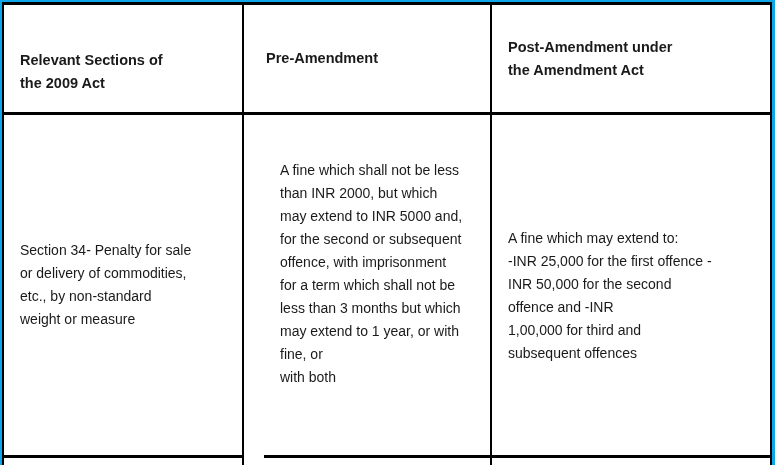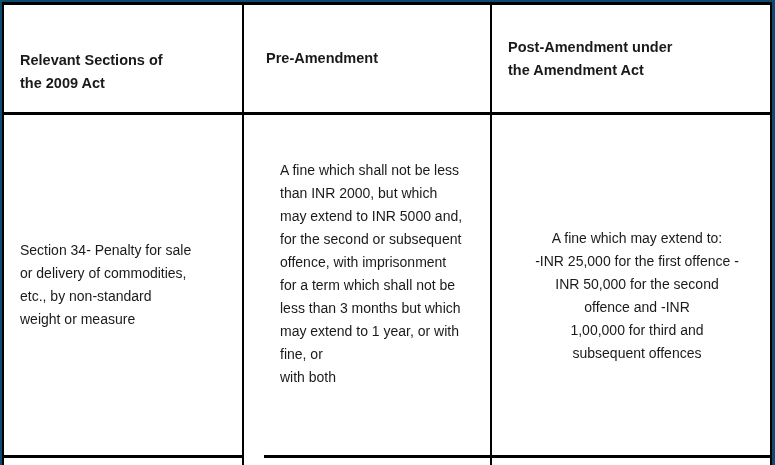--- a/index.html
+++ b/index.html
@@ -11,21 +11,21 @@
     width: 775px;
     height: 465px;
     overflow: hidden;
     font-family: "Liberation Sans", sans-serif;
     color: #1a1a1a;
   }
   .page {
     position: relative;
     width: 775px;
     height: 465px;
-    background: #0c4a6e;
+    background: #0ea5e9;
   }
   .tbl {
     position: absolute;
     left: 2px;
     top: 2px;
     width: 770px;
     box-sizing: border-box;
     border: 2px solid #000;
     border-top-width: 3px;
     display: grid;
@@ -48,21 +48,21 @@
   }
   .cell.last-col { border-right: none; }
   .cell.header {
     font-weight: bold;
     font-size: 14.5px;
   }
   .h1 { padding-top: 26px; }
   .h2 { padding-left: 22px; }
   .h3 { }
   .b2 { padding-bottom: 22px; margin-left: 20px; }
-  .b3 { padding-top: 22px; text-align: center; }
+  .b3 { padding-top: 22px; }
   .sliver { border-bottom: none; }
 </style>
 </head>
 <body>
 
 <div class="page">
   <div class="tbl">
 
     <div class="cell header h1">Relevant Sections of
 the 2009 Act</div>

